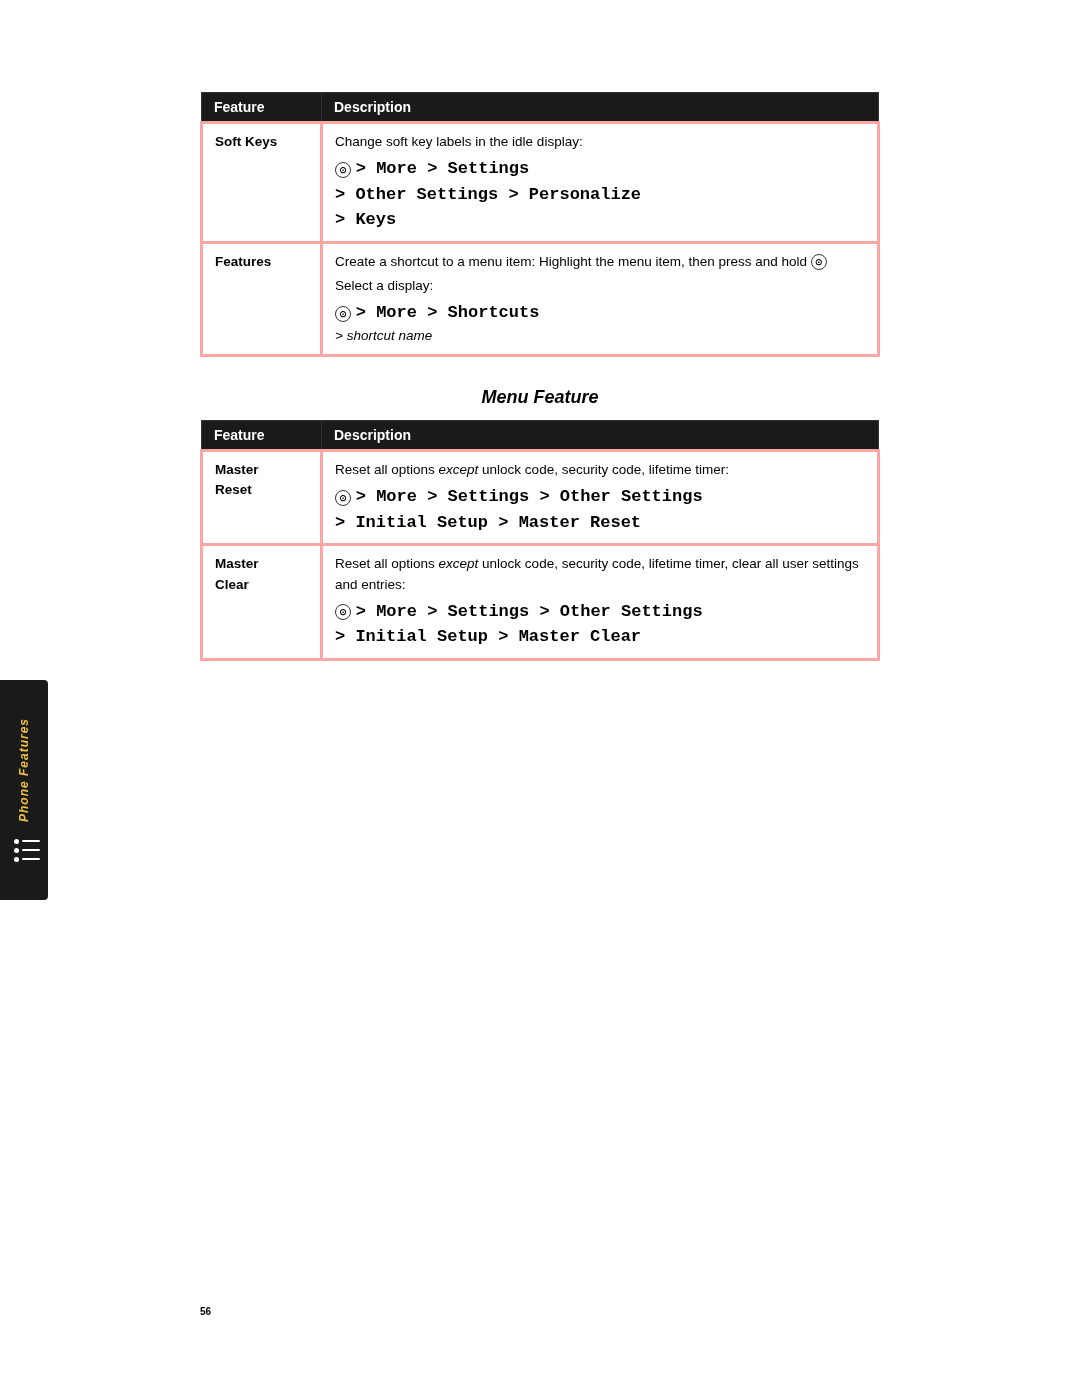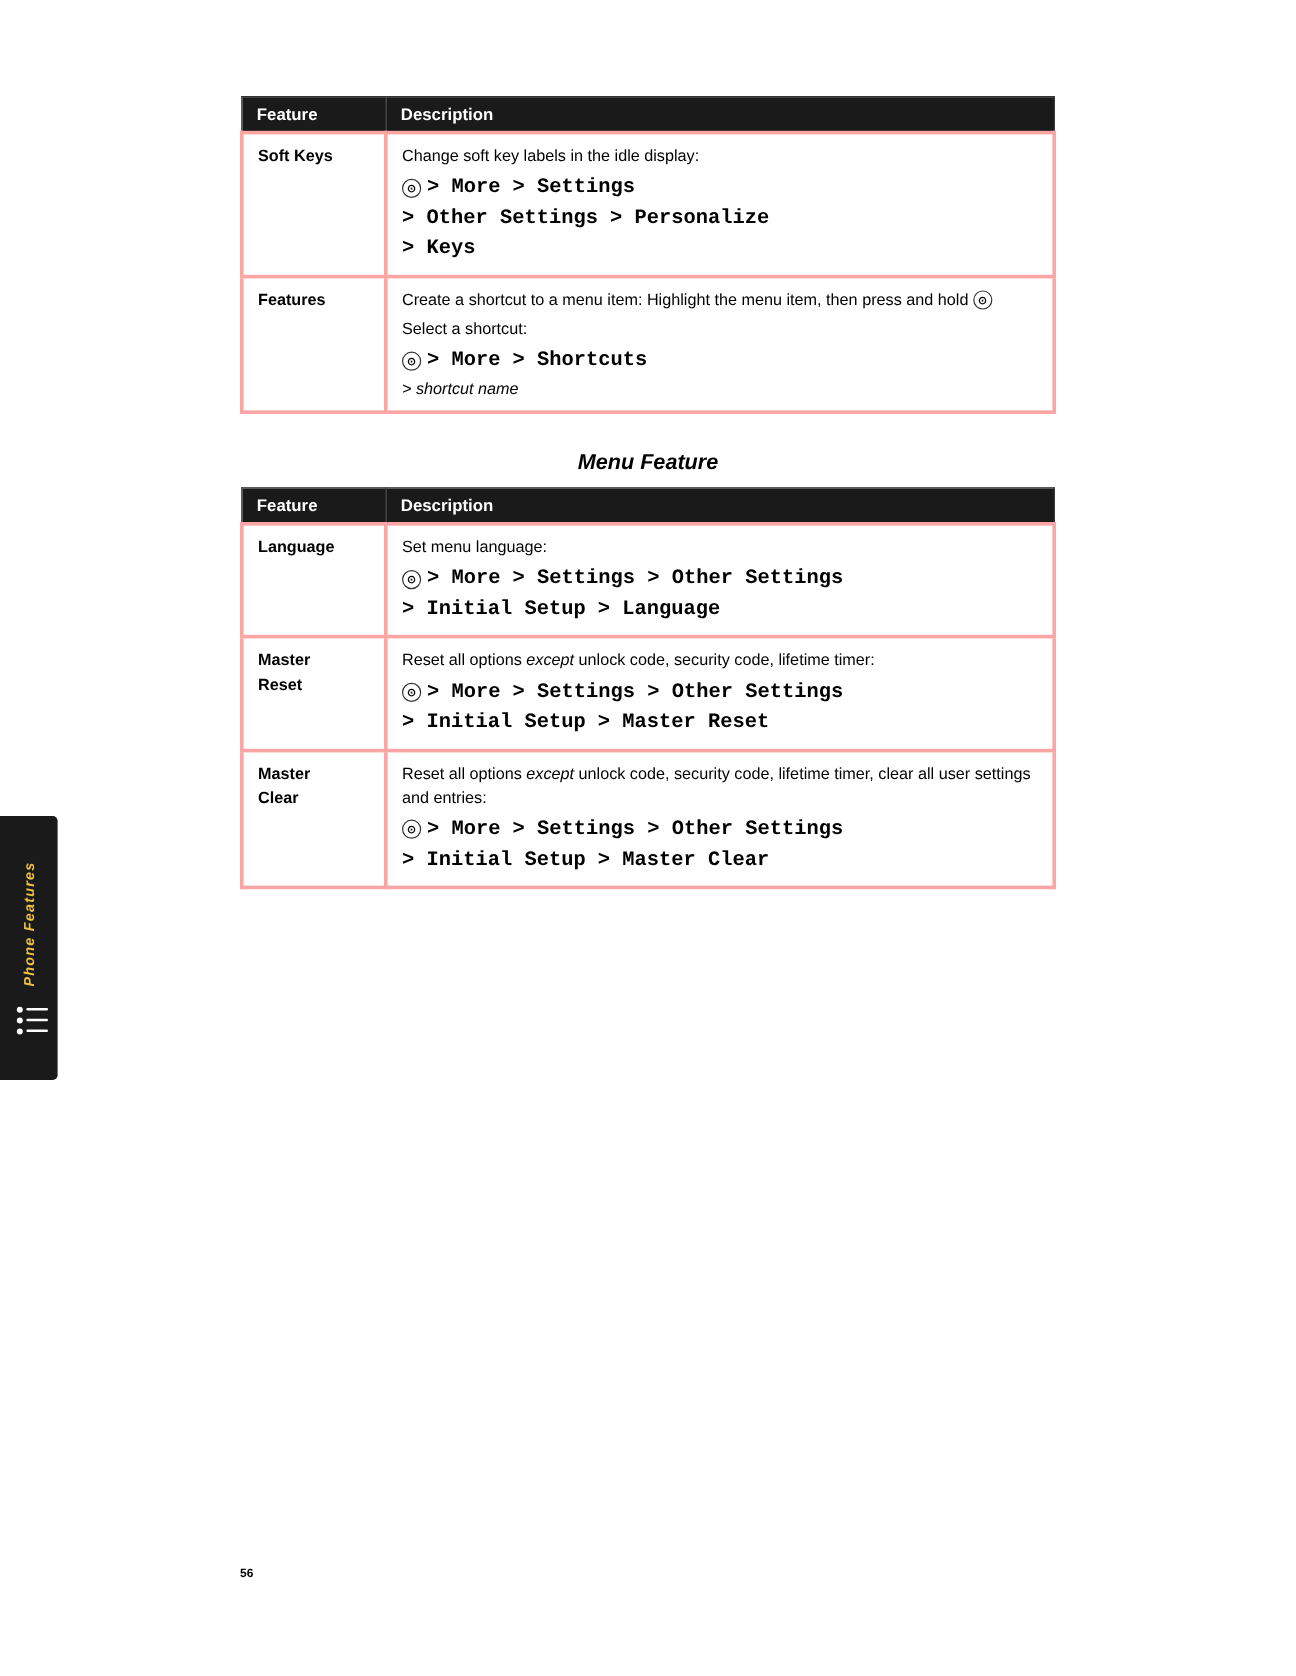--- a/index.html
+++ b/index.html
@@ -83,20 +83,21 @@
     .content-area {
       padding: 80px 200px 80px 200px;
       width: 100%;
     }
 
     
     table {
       border-collapse: collapse;
       width: 100%;
       margin-bottom: 30px;
+      margin-top: 12px;
     }
 
     table thead tr th {
       background: #1a1a1a;
       color: #ffffff;
       font-weight: bold;
       font-size: 14px;
       padding: 6px 12px;
       text-align: left;
       border: 1px solid #333;
@@ -206,21 +207,21 @@
               <span class="bold-mono">&gt; More &gt; Settings</span><br>
               <span class="bold-mono">&gt; Other Settings &gt; Personalize</span><br>
               <span class="bold-mono">&gt; Keys</span>
             </p>
           </td>
         </tr>
         <tr>
           <td>Features</td>
           <td class="desc-cell">
             <p>Create a shortcut to a menu item: Highlight the menu item, then press and hold <span class="menu-icon">⊙</span></p>
-            <p>Select a shortcut:</p>
+            <p>Select a display:</p>
             <p>
               <span class="menu-icon">⊙</span>
               <span class="bold-mono">&gt; More &gt; Shortcuts</span><br>
               <span class="italic-text">&gt; shortcut name</span>
             </p>
           </td>
         </tr>
       </tbody>
     </table>
 
@@ -228,31 +229,20 @@
 
     <table>
       <thead>
         <tr>
           <th>Feature</th>
           <th>Description</th>
         </tr>
       </thead>
       <tbody>
         <tr>
-          <td>Language</td>
-          <td class="desc-cell">
-            <p>Set menu language:</p>
-            <p>
-              <span class="menu-icon">⊙</span>
-              <span class="bold-mono">&gt; More &gt; Settings &gt; Other Settings</span><br>
-              <span class="bold-mono">&gt; Initial Setup &gt; Language</span>
-            </p>
-          </td>
-        </tr>
-        <tr>
           <td>Master<br>Reset</td>
           <td class="desc-cell">
             <p>Reset all options <span class="italic-text">except</span> unlock code, security code, lifetime timer:</p>
             <p>
               <span class="menu-icon">⊙</span>
               <span class="bold-mono">&gt; More &gt; Settings &gt; Other Settings</span><br>
               <span class="bold-mono">&gt; Initial Setup &gt; Master Reset</span>
             </p>
           </td>
         </tr>

